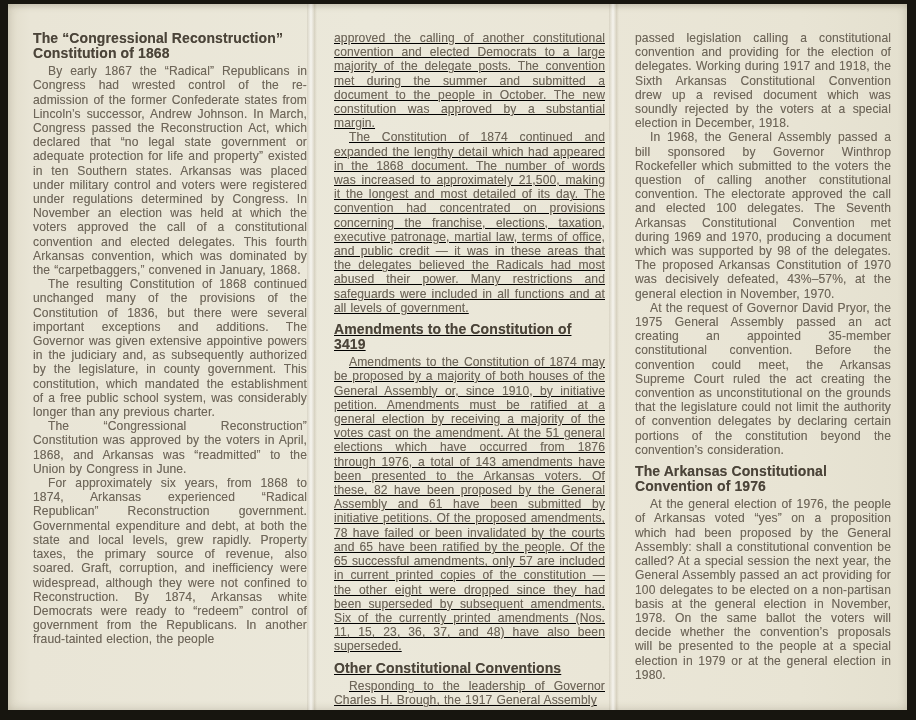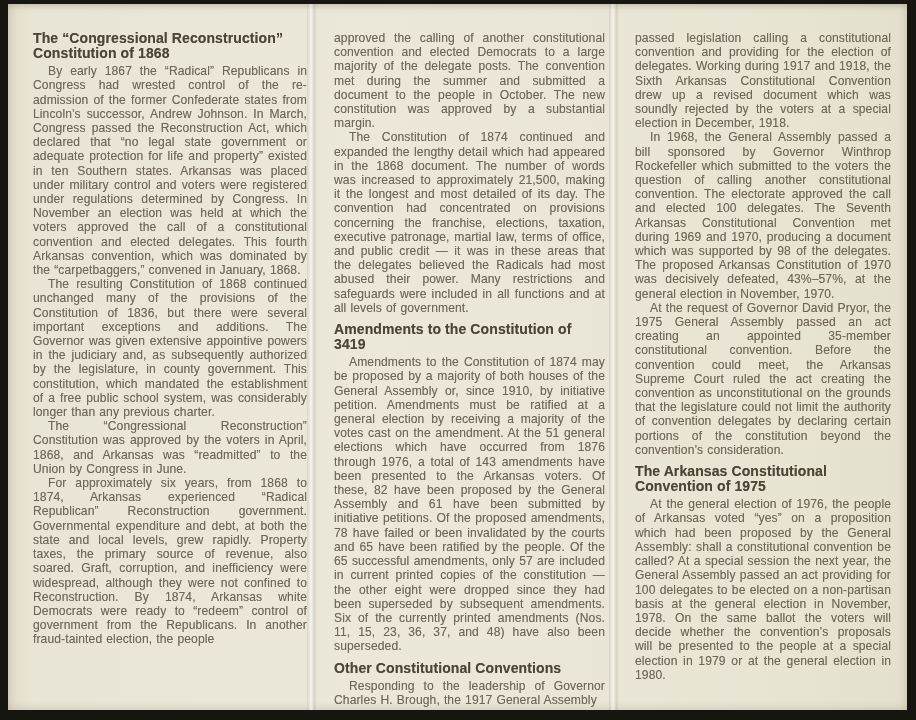--- a/index.html
+++ b/index.html
@@ -24,21 +24,21 @@
   .paper::after{ 
     content:"";position:absolute;left:0;top:0;right:0;height:6px;
     background:linear-gradient(180deg,rgba(90,80,55,0.10),rgba(0,0,0,0));
     pointer-events:none;
   }
   .col{
     box-sizing:border-box;
     padding-top:27px;
   }
   .col-1{width:302px;padding-left:25px;padding-right:3px;}
-  .col-2{width:297px;padding-left:24px;padding-right:2px;}
+  .col-2{width:297px;padding-left:24px;padding-right:2px;text-decoration:underline;}
   .col-3{width:300px;padding-left:28px;padding-right:16px;}
   .fold{
     position:absolute;top:0;bottom:0;width:10px;
     background:linear-gradient(90deg,rgba(110,98,72,0.14) 0%,rgba(255,255,255,0.55) 40%,rgba(125,112,85,0.16) 75%,rgba(125,112,85,0) 100%);
     pointer-events:none;
   }
   .fold-1{left:299px;}
   .fold-2{left:601px;}
   .paragraph{
     margin:0;
@@ -79,19 +79,19 @@
         <p class="paragraph indent">The Constitution of 1874 continued and expanded the lengthy detail which had appeared in the 1868 document. The number of words was increased to approximately 21,500, making it the longest and most detailed of its day. The convention had concentrated on provisions concerning the franchise, elections, taxation, executive patronage, martial law, terms of office, and public credit — it was in these areas that the delegates believed the Radicals had most abused their power. Many restrictions and safeguards were included in all functions and at all levels of government.</p>
         <h3 class="heading">Amendments to the Constitution of 3419</h3>
         <p class="paragraph indent">Amendments to the Constitution of 1874 may be proposed by a majority of both houses of the General Assembly or, since 1910, by initiative petition. Amendments must be ratified at a general election by receiving a majority of the votes cast on the amendment. At the 51 general elections which have occurred from 1876 through 1976, a total of 143 amendments have been presented to the Arkansas voters. Of these, 82 have been proposed by the General Assembly and 61 have been submitted by initiative petitions. Of the proposed amendments, 78 have failed or been invalidated by the courts and 65 have been ratified by the people. Of the 65 successful amendments, only 57 are included in current printed copies of the constitution — the other eight were dropped since they had been superseded by subsequent amendments. Six of the currently printed amendments (Nos. 11, 15, 23, 36, 37, and 48) have also been superseded.</p>
         <h3 class="heading">Other Constitutional Conventions</h3>
         <p class="paragraph indent">Responding to the leadership of Governor Charles H. Brough, the 1917 General Assembly</p>
       </div>
     <div class="col col-3">
         <p class="paragraph">passed legislation calling a constitutional convention and providing for the election of delegates. Working during 1917 and 1918, the Sixth Arkansas Constitutional Convention drew up a revised document which was soundly rejected by the voters at a special election in December, 1918.</p>
         <p class="paragraph indent">In 1968, the General Assembly passed a bill sponsored by Governor Winthrop Rockefeller which submitted to the voters the question of calling another constitutional convention. The electorate approved the call and elected 100 delegates. The Seventh Arkansas Constitutional Convention met during 1969 and 1970, producing a document which was supported by 98 of the delegates. The proposed Arkansas Constitution of 1970 was decisively defeated, 43%–57%, at the general election in November, 1970.</p>
         <p class="paragraph indent">At the request of Governor David Pryor, the 1975 General Assembly passed an act creating an appointed 35-member constitutional convention. Before the convention could meet, the Arkansas Supreme Court ruled the act creating the convention as unconstitutional on the grounds that the legislature could not limit the authority of convention delegates by declaring certain portions of the constitution beyond the convention’s consideration.</p>
-        <h3 class="heading">The Arkansas Constitutional Convention of 1975</h3>
+        <h3 class="heading">The Arkansas Constitutional Convention of 1976</h3>
         <p class="paragraph indent">At the general election of 1976, the people of Arkansas voted “yes” on a proposition which had been proposed by the General Assembly: shall a constitutional convention be called? At a special session the next year, the General Assembly passed an act providing for 100 delegates to be elected on a non-partisan basis at the general election in November, 1978. On the same ballot the voters will decide whether the convention’s proposals will be presented to the people at a special election in 1979 or at the general election in 1980.</p>
       </div>
     <div class="fold fold-1"></div>
     <div class="fold fold-2"></div>
   </div>
 </div>
 
 </body></html>

